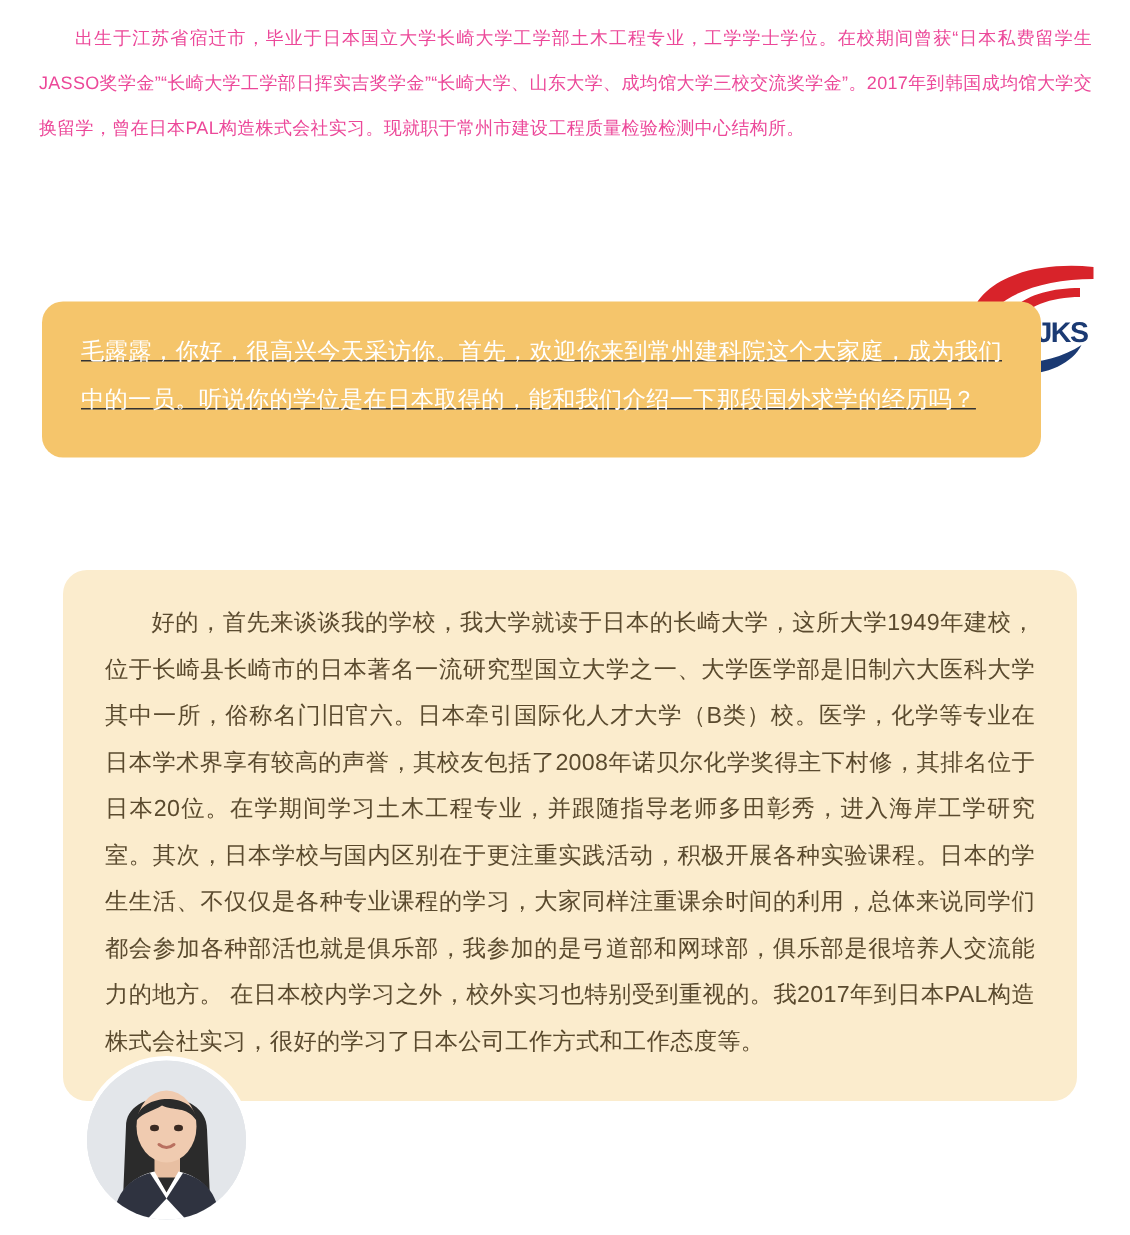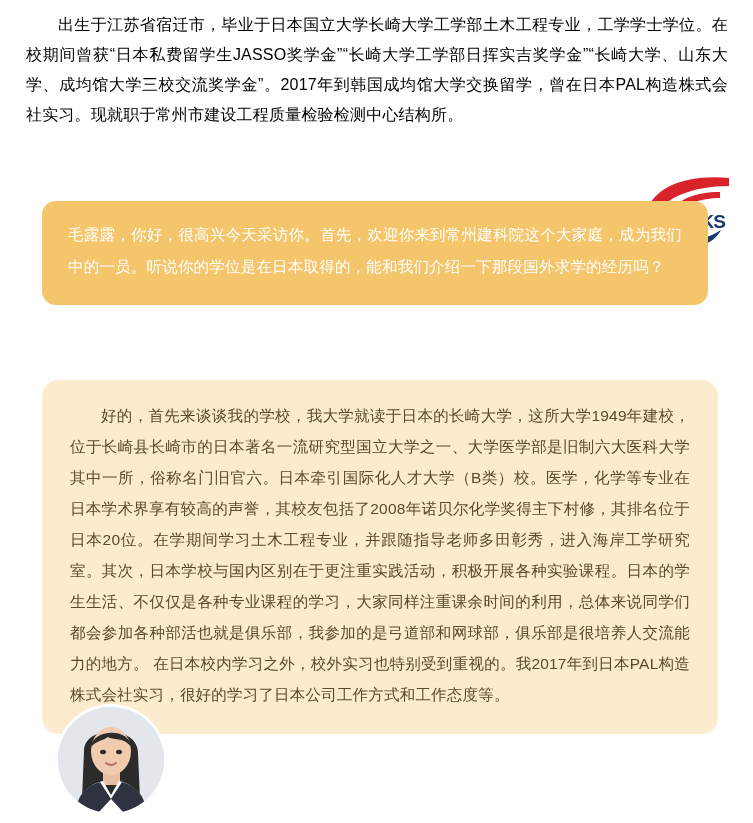--- a/index.html
+++ b/index.html
@@ -15,38 +15,39 @@
     color: #333;
     overflow: hidden;
   }
 
   
   .intro {
     position: absolute;
     left: 26px;
     top: 10px;
     width: 702px;
-    font-size: 16px;
+    font-size: 12px;
     line-height: 30px;
-    color: #000000;
+    color: #ec4899;
     text-align: justify;
     text-indent: 2em;
     letter-spacing: 0.2px;
   }
 
   
   .question-block {
     position: absolute;
-    left: 42px;
+    left: 28px;
     top: 201px;
     width: 666px;
     background: #f5c56b;
     border-radius: 14px;
     box-sizing: border-box;
     padding: 18px 26px 22px 26px;
+    text-decoration: underline;
   }
   .question-text {
     font-size: 15.5px;
     line-height: 32px;
     color: #ffffff;
     text-align: justify;
     letter-spacing: 0.2px;
   }
 
   

